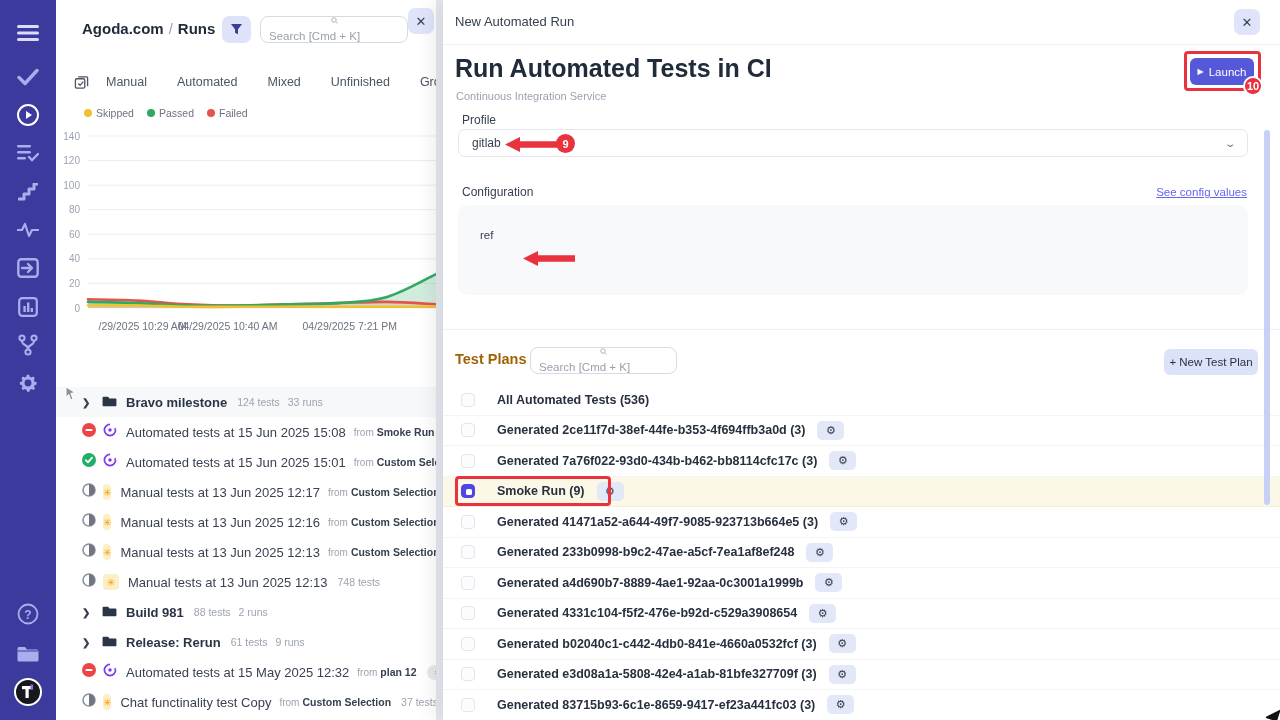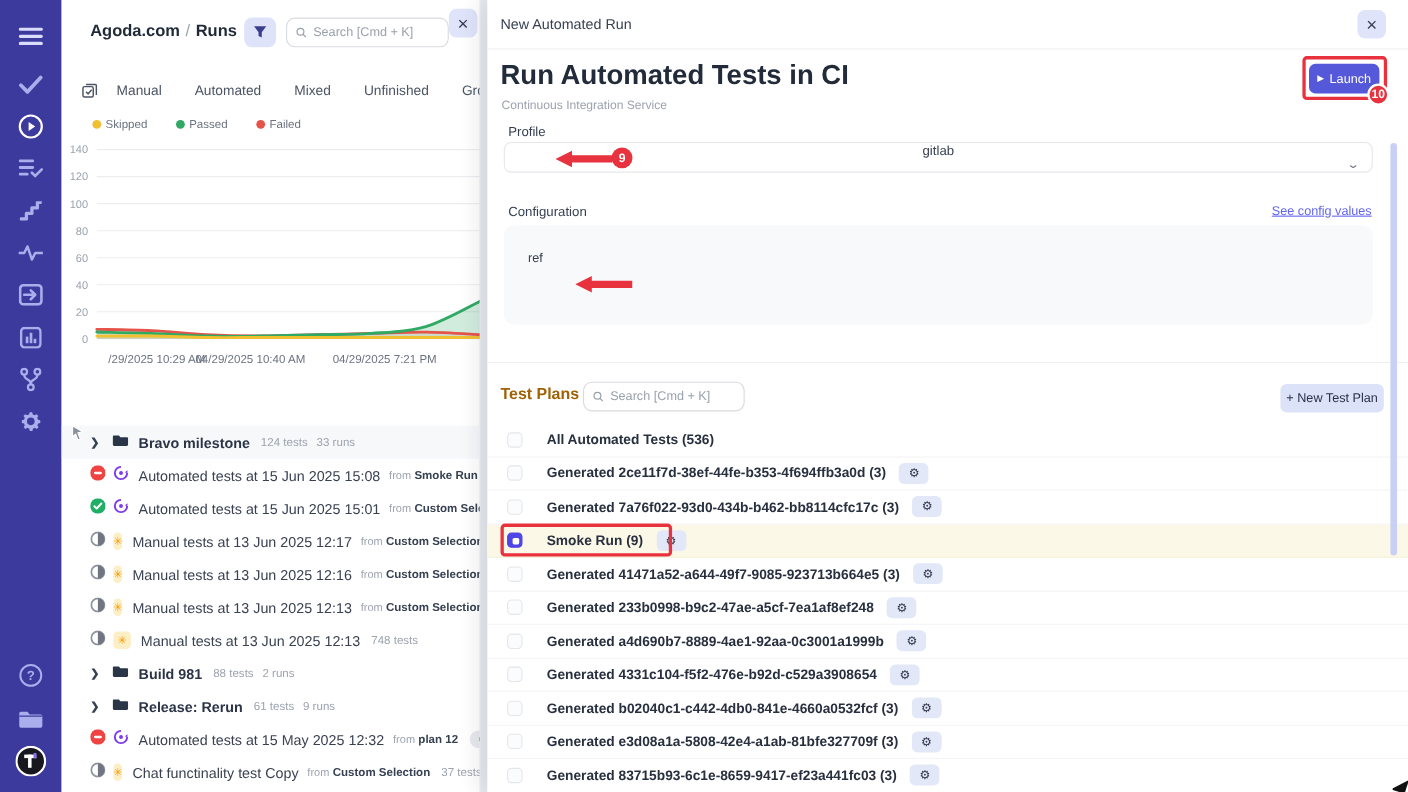--- a/index.html
+++ b/index.html
@@ -16,33 +16,33 @@
   
   .lpanel { position:absolute; left:56px; top:0; width:381px; height:720px; background:#fff;
             border-right:1px solid #E7E9EE; overflow:hidden; }
   .crumbs { position:absolute; left:26px; top:20px; font-size:15px; color:#1F2937; white-space:nowrap; }
   .crumbs b { font-weight:700; }
   .crumbs .sep { color:#9CA3AF; font-weight:400; padding:0 5px; }
   .filter-btn { position:absolute; left:166px; top:16px; width:29px; height:27px; background:#DFE3FA;
                 border-radius:7px; display:flex; align-items:center; justify-content:center; cursor:pointer; }
   .search-box { position:absolute; left:204px; top:16px; width:148px; height:27px; background:#fff;
                 border:1px solid #D7DAE0; border-radius:8px; display:flex; align-items:center;
-                padding:0 8px; gap:6px; }
+                padding:0 8px; gap:6px;flex-direction:column; }
   .search-box input { border:0; outline:0; width:100%; font-size:11.5px; color:#374151;
                       font-family:"Liberation Sans",sans-serif; background:transparent; }
   .search-box input::placeholder { color:#9AA1AC; }
   .close-sq { width:26px; height:26px; background:#E0E4FB; border-radius:7px; display:flex;
               align-items:center; justify-content:center; color:#3A3F51; font-size:13px; cursor:pointer; }
   .lpanel-close { position:absolute; left:352px; top:8px; }
 
   .tabs { position:absolute; left:18px; top:70px; height:24px; display:flex; align-items:center; gap:0; }
   .tab { font-size:12.5px; color:#4B5563; padding:0 15px; cursor:pointer; white-space:nowrap; }
   .tabs-icon { margin-right:2px; display:flex; align-items:center; cursor:pointer; }
 
-  .legend { position:absolute; left:28px; top:107px; display:flex; gap:26px; align-items:center; }
+  .legend { position:absolute; left:28px; top:107px; display:flex; gap:13px; align-items:center; }
   .legend-item { display:flex; gap:4px; align-items:center; font-size:10.5px; color:#6B7280; }
   .legend-dot { width:8px; height:8px; border-radius:50%; }
 
   .chart-wrap { position:absolute; left:0; top:122px; width:381px; height:218px; }
 
   .runs-list { position:absolute; left:0; top:387px; width:381px; }
   .run-row { position:relative; height:30px; display:flex; align-items:center; padding-left:26px;
              white-space:nowrap; cursor:pointer; }
   .run-row.shaded { background:#F7F8FA; }
   .run-chevron { font-size:10px; color:#374151; font-weight:700; width:16px; }
@@ -69,21 +69,21 @@
   .m-sub { position:absolute; left:13px; top:90px; font-size:11px; color:#9CA3AF; }
   .launch-btn { position:absolute; left:747px; top:58px; width:64px; height:27px; background:#5558D9;
                 color:#fff; border:0; border-radius:6px; font-size:11.5px; display:flex; gap:5px;
                 align-items:center; justify-content:center; cursor:pointer;
                 font-family:"Liberation Sans",sans-serif; }
   .launch-btn .tri { font-size:8px; }
   .f-label { font-size:12px; color:#374151; }
   .profile-label { position:absolute; left:19px; top:113px; }
   .select { position:absolute; left:15px; top:129px; width:790px; height:28px; border:1px solid #E5E7EB;
             border-radius:7px; display:flex; align-items:center; padding:0 13px; font-size:12px;
-            color:#374151; cursor:pointer;flex-direction:column; }
+            color:#374151; cursor:pointer; }
   .select .chev { margin-left:auto; color:#6B7280; font-size:10px; transform:scaleX(1.5); }
   .config-label { position:absolute; left:19px; top:185px; }
   .config-link { position:absolute; right:33px; top:186px; font-size:11.5px; color:#6366F1;
                  text-decoration:underline; cursor:pointer; }
   .config-card { position:absolute; left:15px; top:205px; width:790px; height:90px; background:#F8F9FB;
                  border-radius:9px; }
   .ref-label { position:absolute; left:22px; top:24px; font-size:11.5px; color:#374151; }
   .ref-input { position:absolute; left:20px; top:41px; width:748px; height:26px; border:1px solid #EDEFF3;
                border-radius:7px; background:#fff; font-size:11px; color:#374151; padding:0 13px;
                outline:0; font-family:"Liberation Sans",sans-serif; }

